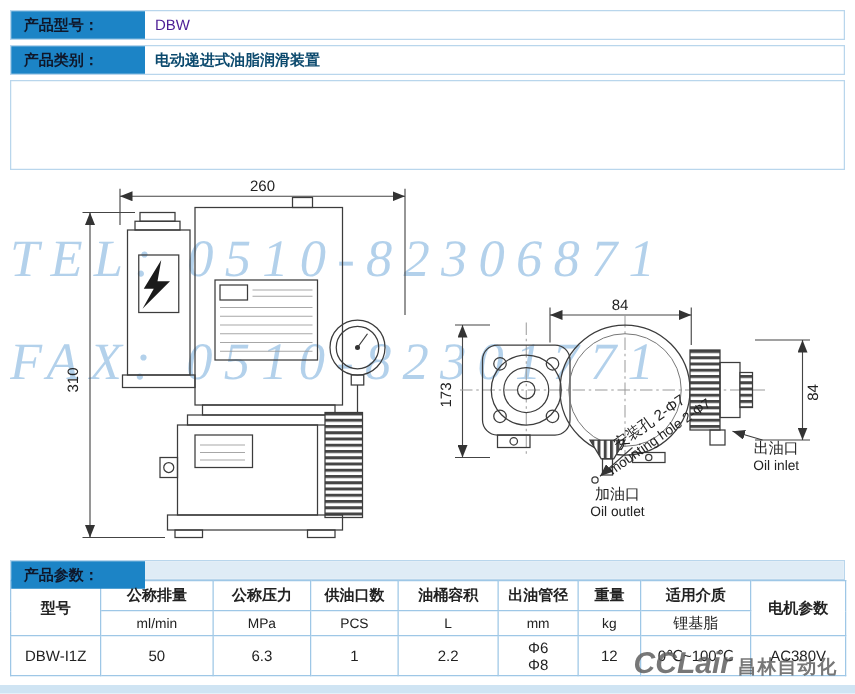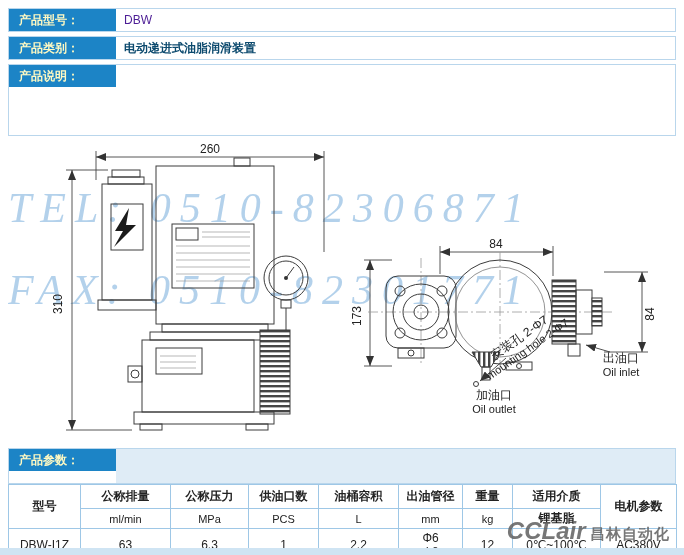--- a/index.html
+++ b/index.html
@@ -1,47 +1,47 @@
 <!DOCTYPE html>
 <html><head>
 <meta charset="utf-8">
 <style>
   * { box-sizing: border-box; margin: 0; padding: 0; }
   body { background: #fff; font-family: "Liberation Sans", "DejaVu Sans", sans-serif; }
   .page { position: relative; width: 684px; height: 555px; background: #fff; padding: 8px; overflow: hidden; }
 
   .info-row { display: flex; border: 1px solid #b9d6ec; margin-bottom: 4px; background: #fff; }
-  .row-label { width: 107px; min-width: 107px; height: 22px; background: #1c84c6; color: #fef9c3;
+  .row-label { width: 107px; min-width: 107px; height: 22px; background: #1c84c6; color: #0f172a;
                font-size: 12px; font-weight: bold; display: flex; align-items: center; padding-left: 10px; }
   .info-row .row-value { flex: 1; font-size: 12px; color: #4c1d95; display: flex; align-items: center; padding: 0 8px; }
   .row-value.bold { font-weight: bold; color: #0c4a6e; }
   .info-row.desc { align-items: flex-start; min-height: 72px; }
   .info-row.desc .row-value { display: block; padding: 3px 10px 4px 12px; line-height: 19px; font-size: 12.5px; }
 
   .drawing { position: relative; width: 668px; height: 308px; margin-top: 4px; overflow: hidden; }
   .wm { position: absolute; left: 0; white-space: nowrap; z-index: 0;
         font-family: "Liberation Serif", "DejaVu Serif", serif; font-style: italic;
         font-size: 42px; letter-spacing: 9px; color: rgba(128,178,221,0.6); }
   .wm-tel { top: 44px; text-align: center; }
   .wm-fax { top: 126px; text-align: right; }
   .draw-svg { position: relative; z-index: 1; display: block; }
   .draw-svg text { font-family: "Liberation Sans", "DejaVu Sans", sans-serif; fill: #222; }
   .dim { font-size: 12px; }
   .lbl-cn { font-size: 12px; }
   .lbl-en { font-size: 11px; }
 
-  .params-bar { display: flex; border: 1px solid #b9d6ec; height: 36px; }
+  .params-bar { display: flex; border: 1px solid #b9d6ec; height: 16px; }
   .params-bar .bar-rest { flex: 1; background: #dfecf6; }
 
   .params-table { width: 668px; border-collapse: collapse; table-layout: fixed; }
   .params-table th, .params-table td { border: 1px solid #9ec7e6; text-align: center; vertical-align: middle;
         font-size: 12px; color: #222; padding: 1px 2px; background: #fff; }
   .params-table tr.hdr th { font-weight: bold; height: 24px; }
   .params-table tr.units th { font-weight: normal; height: 18px; font-size: 11px; }
-  .params-table tr.units th.bold { font-weight: bold; font-size: 12px; }
+  .params-table tr.units th.bold { font-weight: normal; font-size: 12px; }
   .params-table tr.data td { height: 32px; }
 
   .footer-wm { position: absolute; right: 14px; top: 517px; z-index: 3; white-space: nowrap; color: rgba(95,95,95,0.85); }
   .footer-wm .brand-en { font-family: Liberation Sans, sans-serif; font-style: italic; font-weight: bold; font-size: 24px; }
   .footer-wm .brand-cn { font-weight: bold; font-size: 15px; letter-spacing: 1px; }
   .bottom-strip { position: absolute; left: 0; bottom: 0; width: 100%; height: 7px; background: #cfe4f3; z-index: 4; }
 </style>
 </head>
 <body>
 
@@ -51,21 +51,20 @@
     <div class="row-label">产品型号：</div>
     <div class="row-value">DBW</div>
   </div>
 
   <div class="info-row">
     <div class="row-label">产品类别：</div>
     <div class="row-value bold">电动递进式油脂润滑装置</div>
   </div>
 
   <div class="info-row desc">
-    <div class="row-label">产品说明：</div>
   </div>
 
   <div class="drawing">
     <div class="wm wm-tel">TEL: 0510-82306871</div>
     <div class="wm wm-fax">FAX: 0510-82301771</div>
 
     <svg class="draw-svg" viewBox="0 0 668 308" width="668" height="308">
       <defs>
         <marker id="arrE" markerWidth="11" markerHeight="8" refX="10" refY="4" orient="auto" markerUnits="userSpaceOnUse">
             <path d="M0,0 L10,4 L0,8 Z" fill="#333"></path>
@@ -224,21 +223,21 @@
         <th>ml/min</th>
         <th>MPa</th>
         <th>PCS</th>
         <th>L</th>
         <th>mm</th>
         <th>kg</th>
         <th class="bold">锂基脂</th>
       </tr>
       <tr class="data">
         <td>DBW-I1Z</td>
-        <td>63</td>
+        <td>50</td>
         <td>6.3</td>
         <td>1</td>
         <td>2.2</td>
         <td>
           <div>Φ6</div>
           <div>Φ8</div>
         </td>
         <td>12</td>
         <td>0℃~100℃</td>
         <td>AC380V</td>

